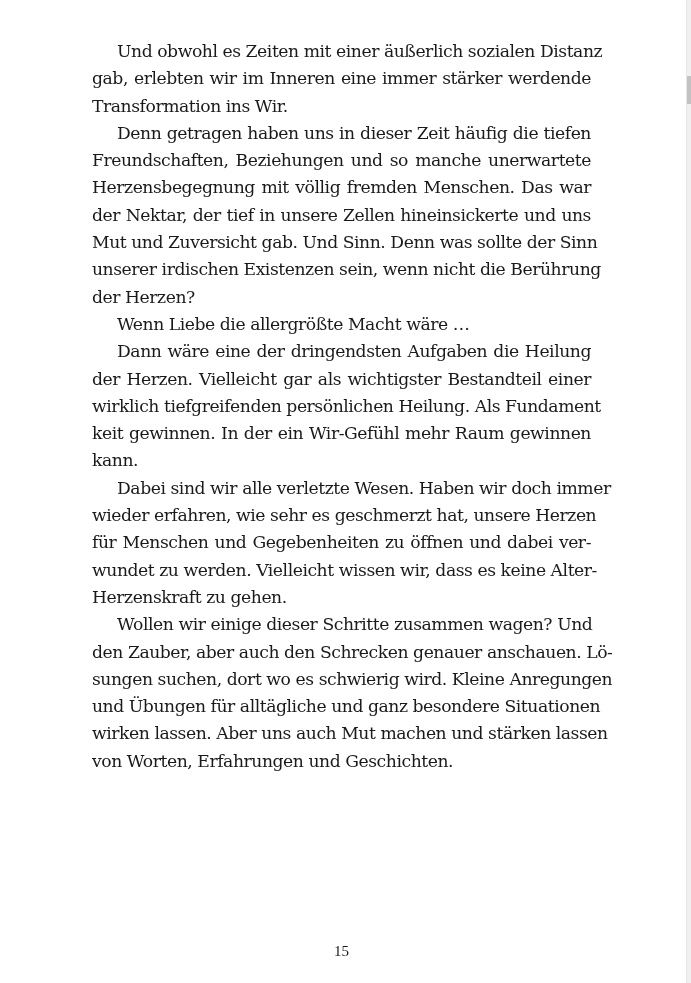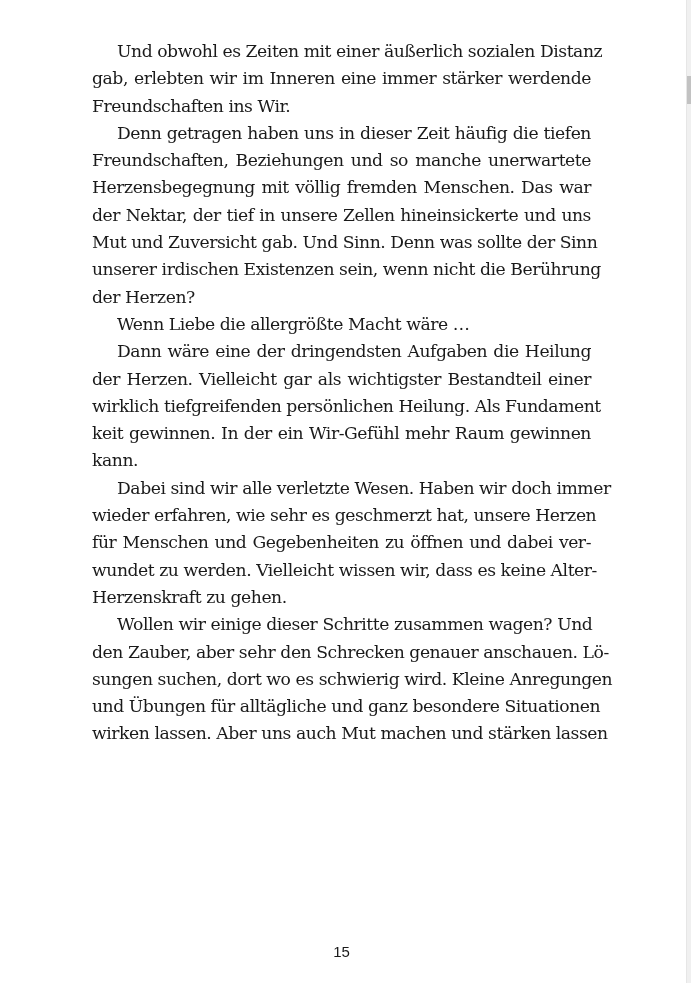--- a/index.html
+++ b/index.html
@@ -45,21 +45,21 @@
     }
     .line.indent {
       padding-left: 25px;
     }
     .page-number {
       position: absolute;
       left: 0;
       width: 683px;
       top: 943px;
       text-align: center;
-      font-family: Liberation Sans, sans-serif;
+      font-family: Liberation Serif, serif;
       font-size: 15px;
       color: #1a1a1a;
     }
     .scroll-track {
       position: absolute;
       right: 0;
       top: 0;
       width: 4px;
       height: 983px;
       background: #f0f0f0;
@@ -76,21 +76,21 @@
   </style>
 </head>
 <body>
 
 <div class="page">
   <div class="text-block">
 
     <div>
       <span class="line indent">Und obwohl es Zeiten mit einer äußerlich sozialen Distanz</span>
       <span class="line">gab, erlebten wir im Inneren eine immer stärker werdende</span>
-      <span class="line last">Freundschaften ins Wir.</span>
+      <span class="line last">Transformation ins Wir.</span>
     </div>
 
     <div>
       <span class="line indent">Denn getragen haben uns in dieser Zeit häufig die tiefen</span>
       <span class="line">Freundschaften, Beziehungen und so manche unerwartete</span>
       <span class="line">Herzensbegegnung mit völlig fremden Menschen. Das war</span>
       <span class="line">der Nektar, der tief in unsere Zellen hineinsickerte und uns</span>
       <span class="line">Mut und Zuversicht gab. Und Sinn. Denn was sollte der Sinn</span>
       <span class="line">unserer irdischen Existenzen sein, wenn nicht die Berührung</span>
       <span class="line last">der Herzen?</span>
@@ -111,24 +111,25 @@
     <div>
       <span class="line indent">Dabei sind wir alle verletzte Wesen. Haben wir doch immer</span>
       <span class="line">wieder erfahren, wie sehr es geschmerzt hat, unsere Herzen</span>
       <span class="line">für Menschen und Gegebenheiten zu öffnen und dabei ver-</span>
       <span class="line">wundet zu werden. Vielleicht wissen wir, dass es keine Alter-</span>
       <span class="line last">Herzenskraft zu gehen.</span>
     </div>
 
     <div>
       <span class="line indent">Wollen wir einige dieser Schritte zusammen wagen? Und</span>
-      <span class="line">den Zauber, aber sehr den Schrecken genauer anschauen. Lö-</span>
+      <span class="line">den Zauber, aber auch den Schrecken genauer anschauen. Lö-</span>
       <span class="line">sungen suchen, dort wo es schwierig wird. Kleine Anregungen</span>
       <span class="line">und Übungen für alltägliche und ganz besondere Situationen</span>
       <span class="line">wirken lassen. Aber uns auch Mut machen und stärken lassen</span>
+      <span class="line last">von Worten, Erfahrungen und Geschichten.</span>
     </div>
 
   </div>
 
   <div class="page-number">15</div>
 </div>
 
 <div class="scroll-track">
   <div class="scroll-thumb"></div>
 </div>

